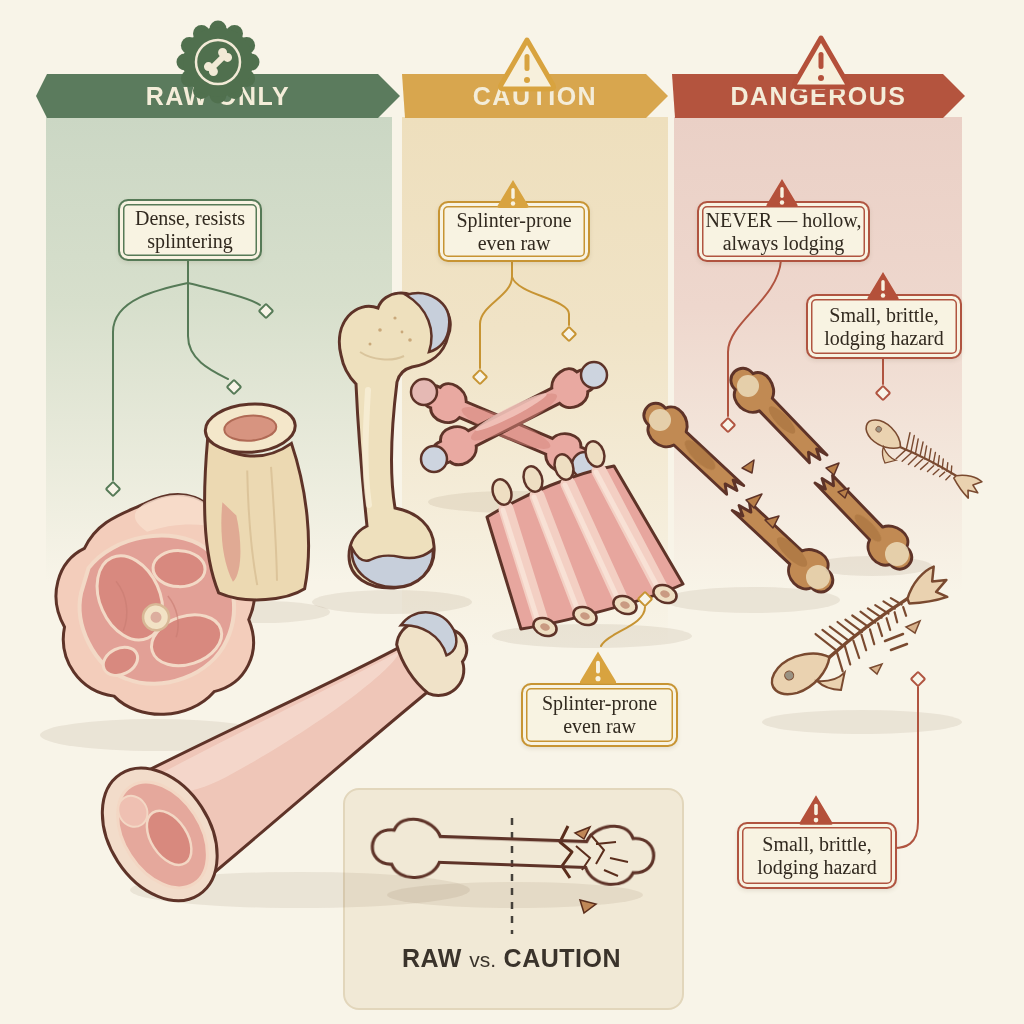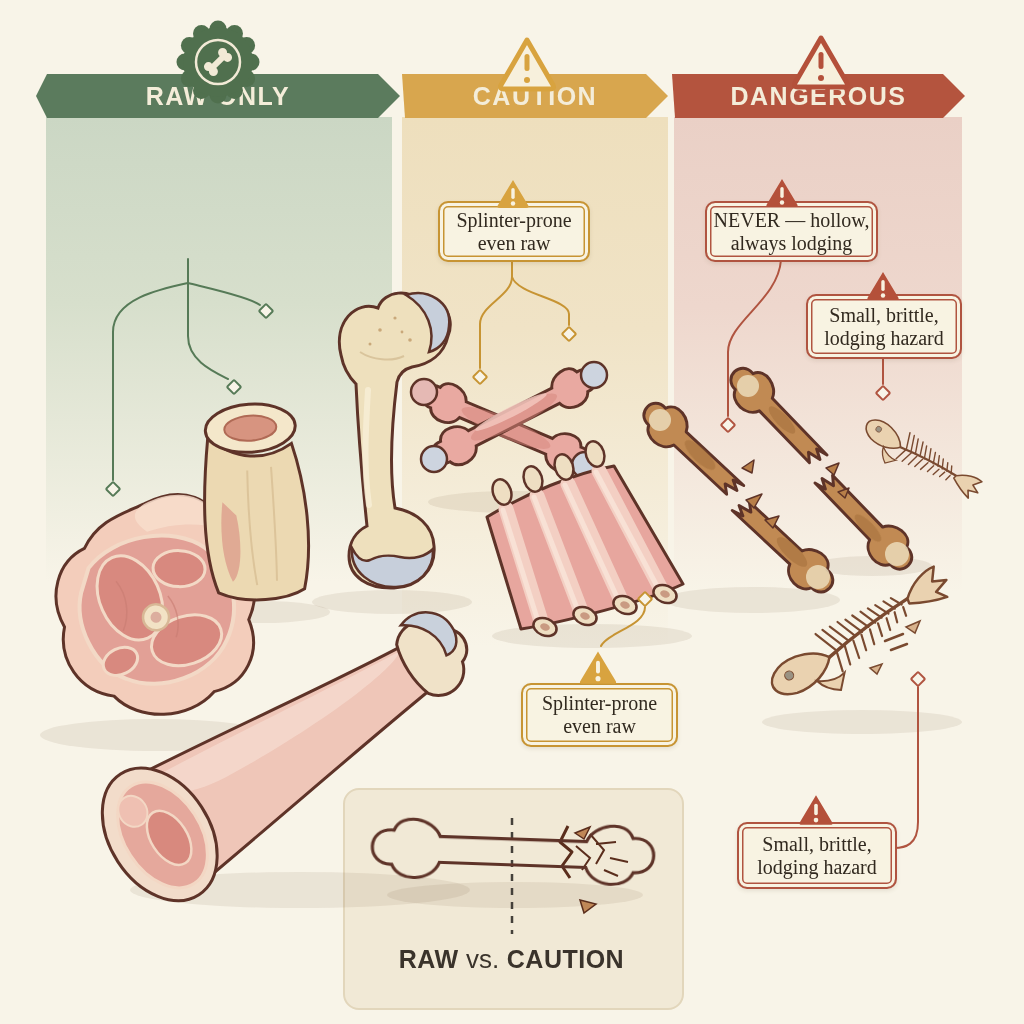--- a/index.html
+++ b/index.html
@@ -29,21 +29,21 @@
     box-shadow:inset 0 0 0 3px #f8f3e2, inset 0 0 0 4.5px var(--ac), 0 2px 4px rgba(100,80,50,0.12);
     text-align:center;font-family:"Liberation Serif",serif;color:#31291f;
     font-size:20px;line-height:1.14;z-index:6;}
   .note span{display:block;}
   .ntri{position:absolute;z-index:7;}
   
   .card{position:absolute;left:343px;top:788px;width:337px;height:218px;background:#f1e9d6;
     border:2px solid #e2d6bb;border-radius:16px;z-index:1;}
   .caption{position:absolute;left:343px;top:944px;width:337px;text-align:center;z-index:6;
     color:#3a332b;font-size:25px;font-weight:bold;letter-spacing:0.5px;}
-  .caption .vs{font-weight:normal;font-size:26px;letter-spacing:0;}
+  .caption .vs{font-weight:normal;font-size:21px;letter-spacing:0;}
   .art{position:absolute;left:0;top:0;z-index:3;}
   .hdr{z-index:5;}
 </style>
 </head>
 <body>
 
 <div id="stage">
 
   <div class="tint tint-left"></div>
   <div class="tint tint-mid"></div>
@@ -315,25 +315,29 @@
     <path d="M18,3 L33,28 Q35,31 31,31 L5,31 Q1,31 3,28 Z" fill="#d8a33f"></path>
     <rect x="16.3" y="11" width="3.4" height="11" rx="1.7" fill="#f8f2e0"></rect>
       <circle cx="18" cy="26.5" r="2.2" fill="#f8f2e0"></circle>
   </svg>
   <svg class="ntri" style="left:797px;top:792px;" width="38" height="34" viewBox="0 0 36 32">
     <path d="M18,3 L33,28 Q35,31 31,31 L5,31 Q1,31 3,28 Z" fill="#b4503a"></path>
     <rect x="16.3" y="11" width="3.4" height="11" rx="1.7" fill="#f8f2e0"></rect>
       <circle cx="18" cy="26.5" r="2.2" fill="#f8f2e0"></circle>
   </svg>
 
+  <div class="note" style="--ac:#567a57;left:118px;top:199px;width:140px;height:58px;">
+    <span>Dense, resists</span>
+    <span>splintering</span>
+  </div>
   <div class="note" style="--ac:#c79433;left:438px;top:201px;width:148px;height:57px;">
     <span>Splinter-prone</span>
     <span>even raw</span>
   </div>
-  <div class="note" style="--ac:#b05440;left:697px;top:201px;width:169px;height:57px;margin-left:8px;">
+  <div class="note" style="--ac:#b05440;left:697px;top:201px;width:169px;height:57px;">
     <span>NEVER — hollow,</span>
     <span>always lodging</span>
   </div>
   <div class="note" style="--ac:#b05440;left:806px;top:294px;width:152px;height:61px;">
     <span>Small, brittle,</span>
     <span>lodging hazard</span>
   </div>
   <div class="note" style="--ac:#c79433;left:521px;top:683px;width:153px;height:60px;">
     <span>Splinter-prone</span>
     <span>even raw</span>

